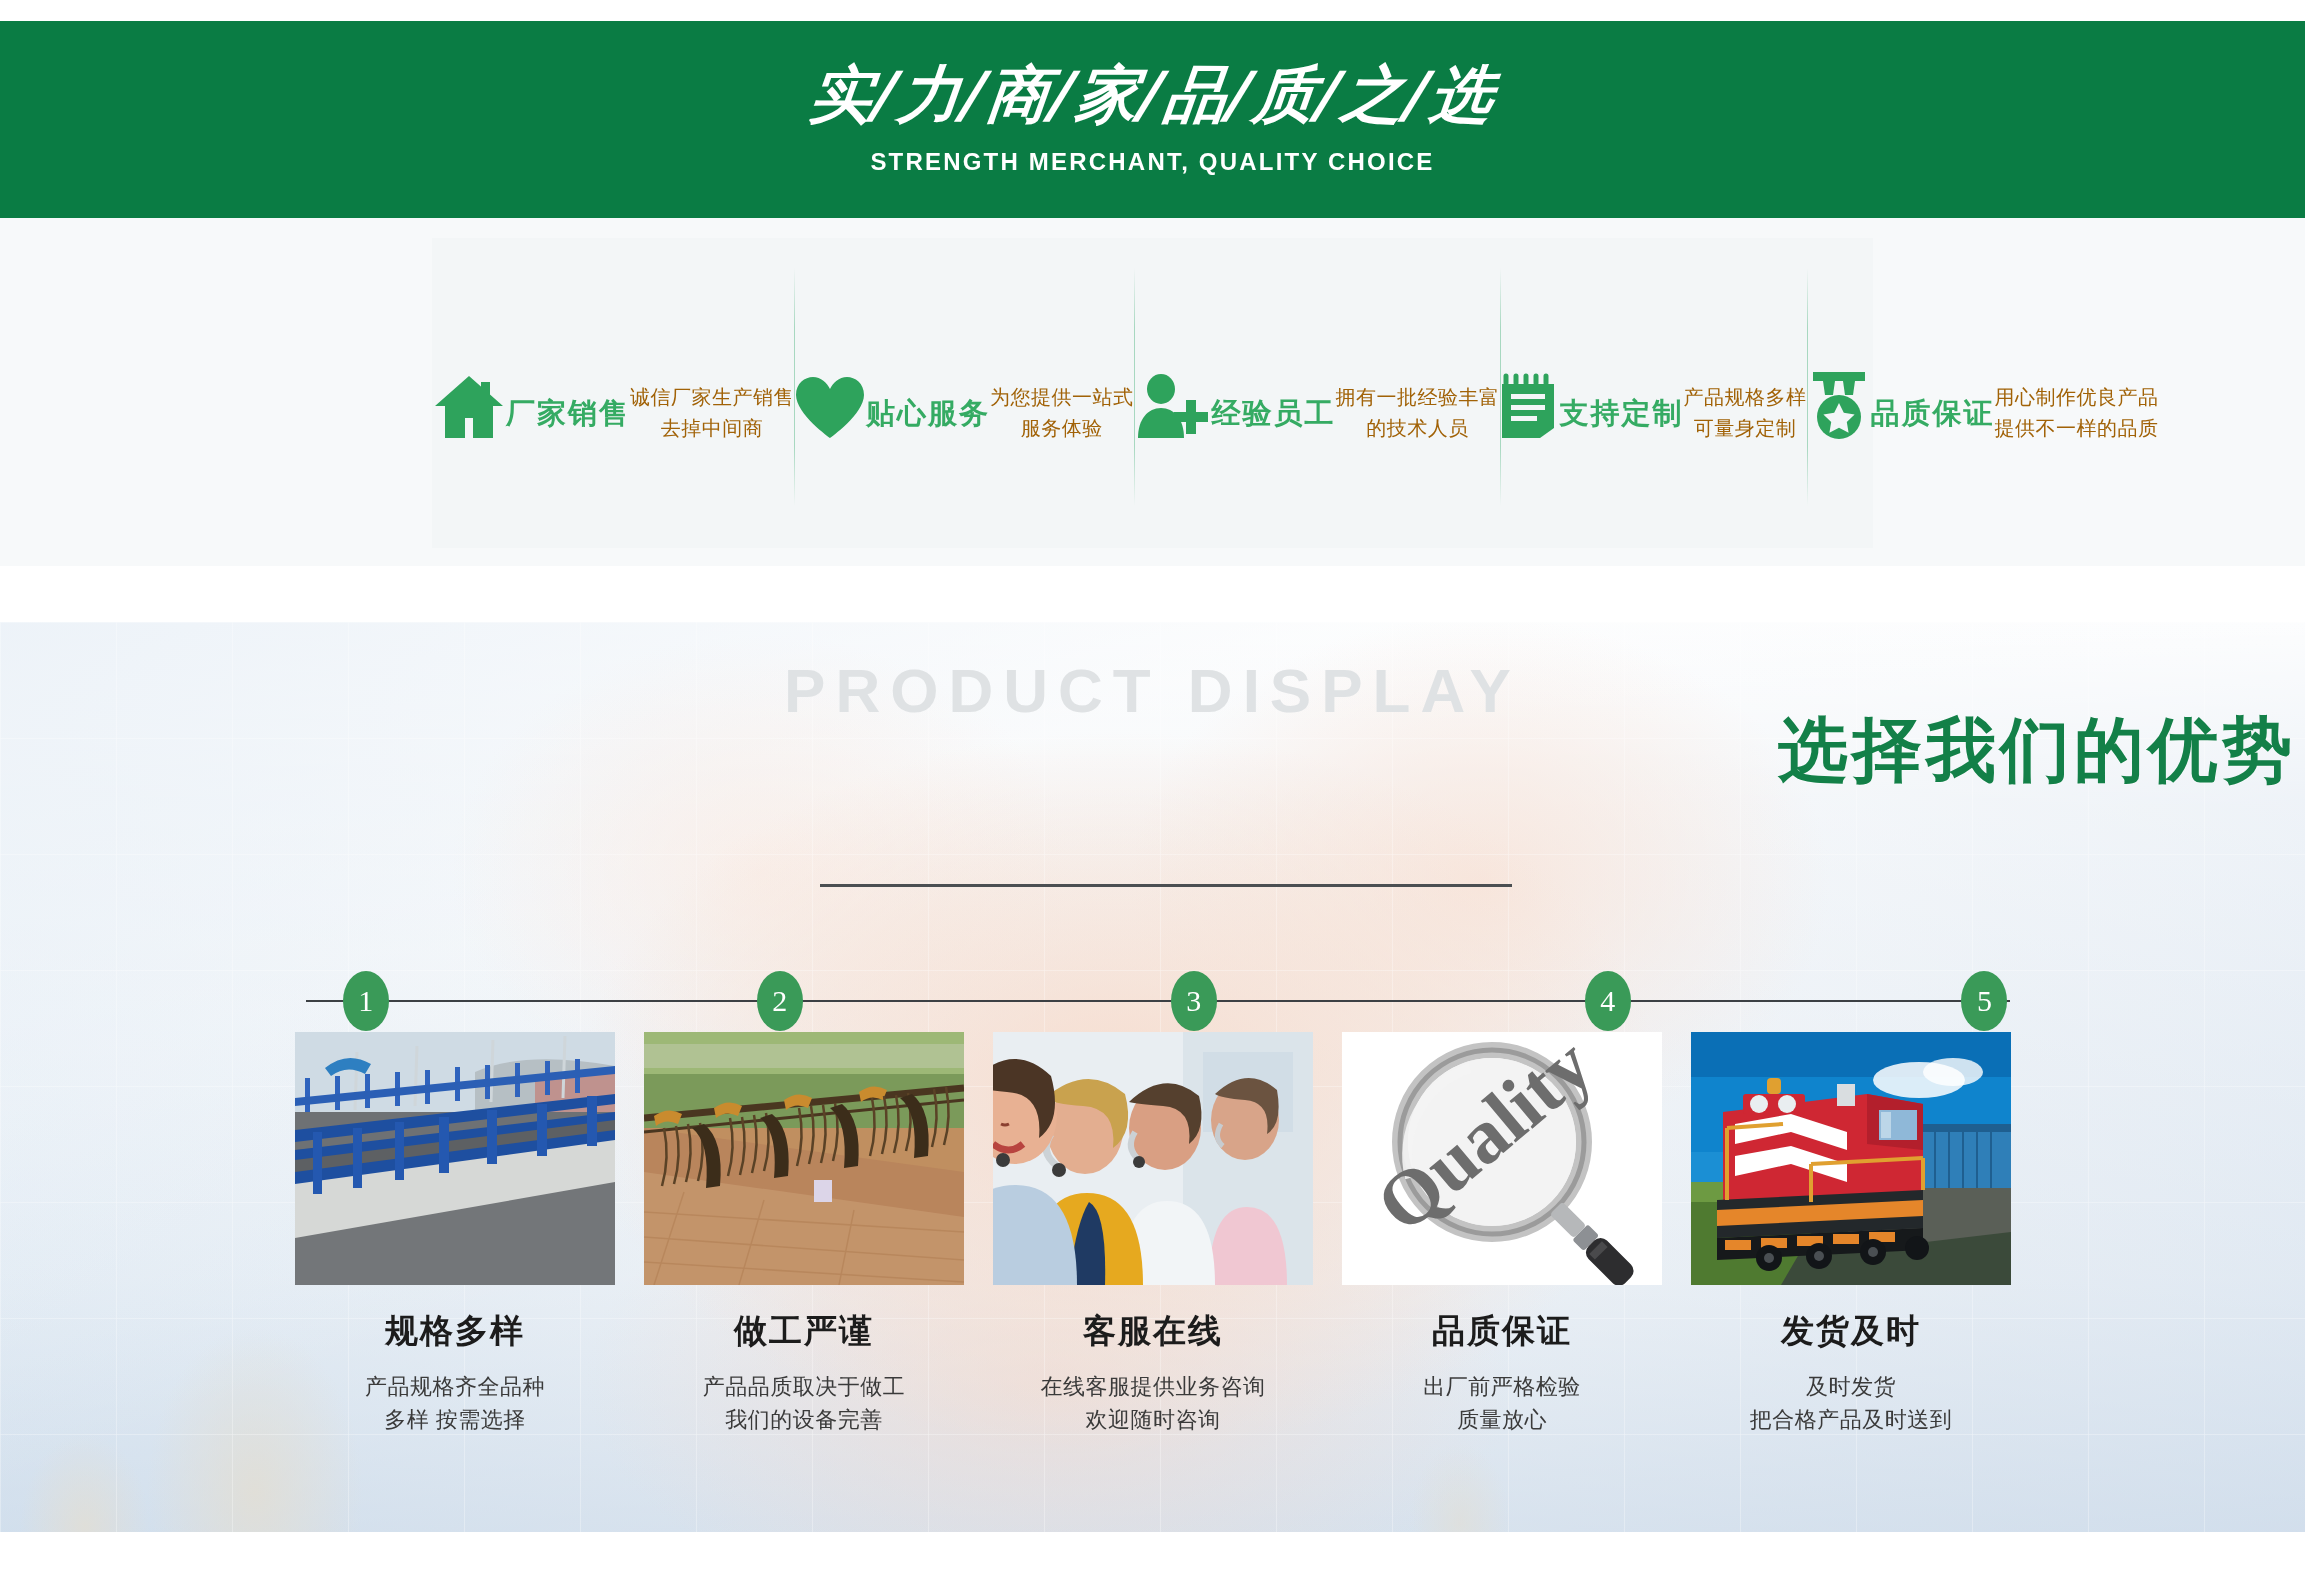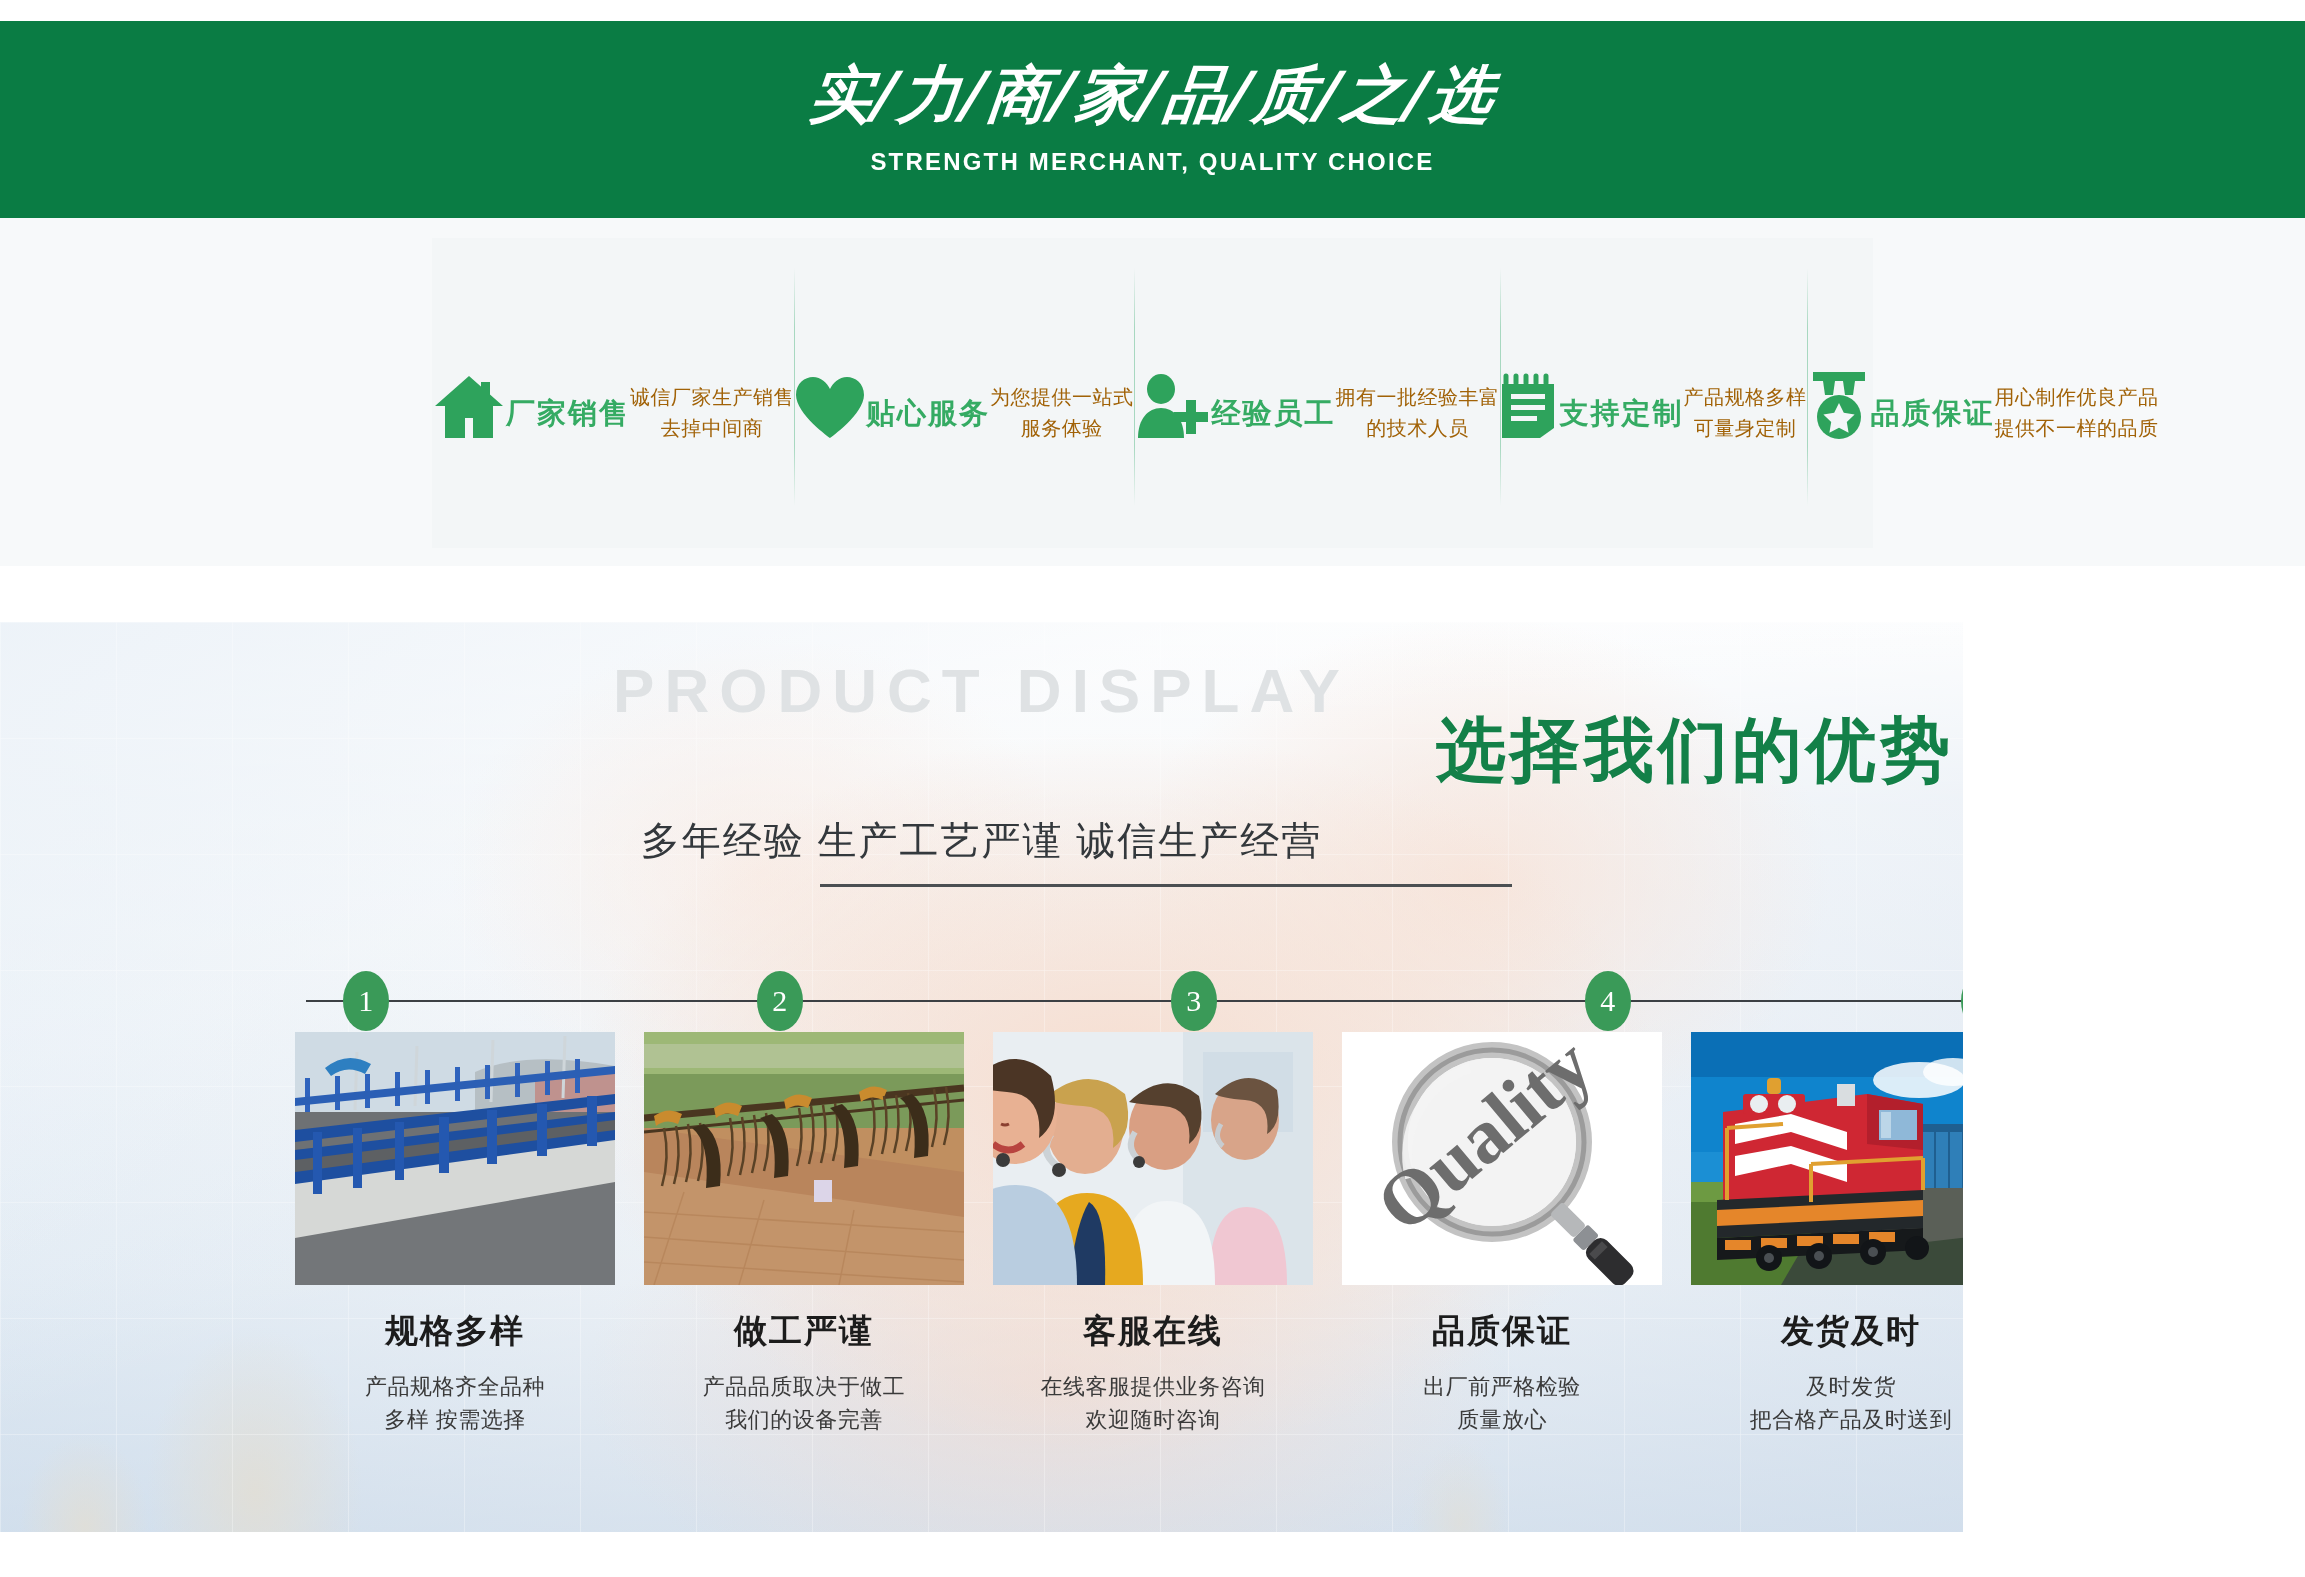--- a/index.html
+++ b/index.html
@@ -77,21 +77,21 @@
     color: #a16207;
     font-size: 20px;
     line-height: 31px;
     text-align: center;
     letter-spacing: 0.5px;
     white-space: nowrap;
   }
 
   
   .adv-section {
-    position: absolute; left: 0; top: 622px; width: 1963px; height: 910px;
+    position: absolute; left: 0; top: 622px; width: 2305px; height: 910px;
     overflow: hidden;
   }
   .adv-bg {
     position: absolute; inset: 0;
     background:
       
       radial-gradient(ellipse 150px 230px at 255px 870px, rgba(226,222,212,0.85) 0%, rgba(226,222,212,0.0) 72%),
       radial-gradient(ellipse 90px 130px at 85px 905px, rgba(226,222,212,0.8) 0%, rgba(226,222,212,0.0) 72%),
       radial-gradient(ellipse 70px 110px at 1460px 900px, rgba(226,222,212,0.6) 0%, rgba(226,222,212,0.0) 72%),
       
@@ -293,21 +293,20 @@
     </div>
   </div>
 
   <div class="adv-section">
     <div class="adv-bg"></div>
     <div class="adv-grid"></div>
 
     <div class="adv-inner">
       <div class="ghost-title">PRODUCT DISPLAY</div>
       <div class="adv-title">选择我们的优势</div>
-      <div class="adv-sub">多年经验 生产工艺严谨  诚信生产经营</div>
       <div class="adv-rule"></div>
 
       <div class="timeline">
         <div class="timeline-line"></div>
         <div class="tl-node" style="left:3.5%">1</div>
         <div class="tl-node" style="left:27.8%">2</div>
         <div class="tl-node" style="left:52.1%">3</div>
         <div class="tl-node" style="left:76.4%">4</div>
         <div class="tl-node" style="left:98.5%">5</div>
       </div>

